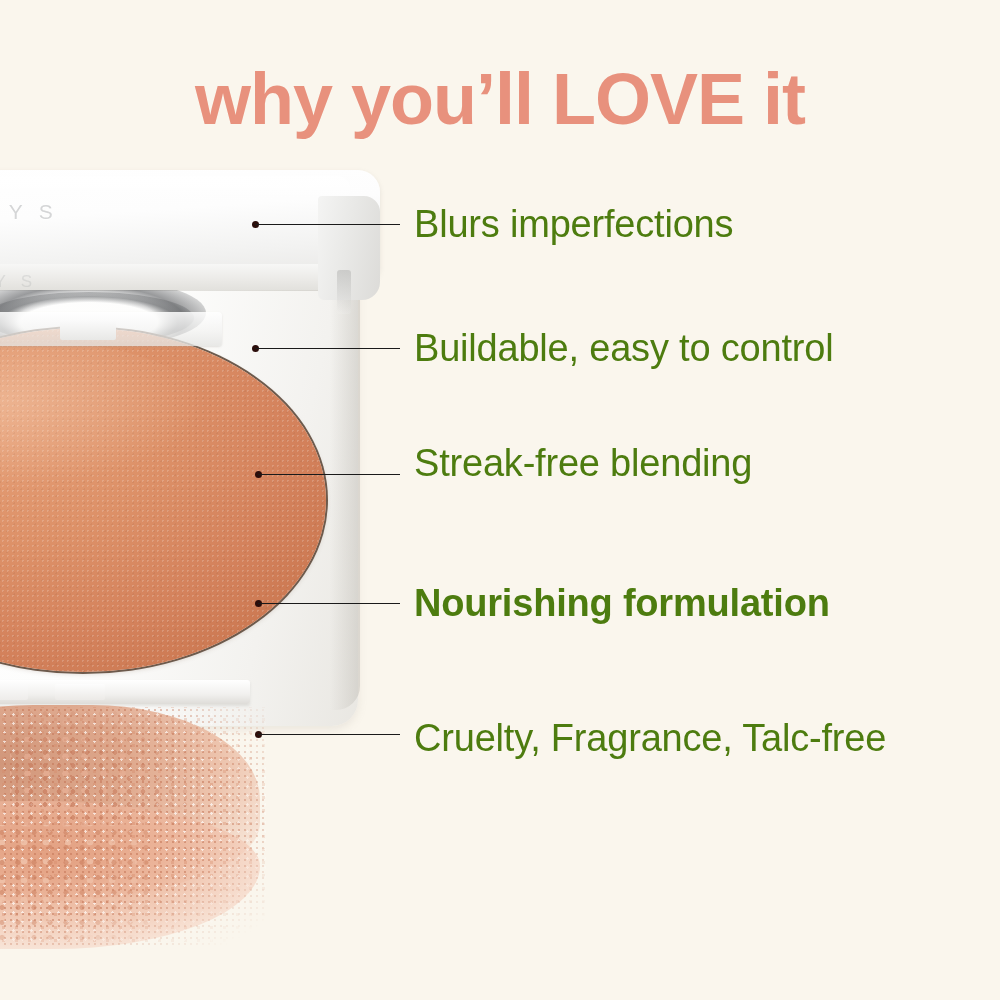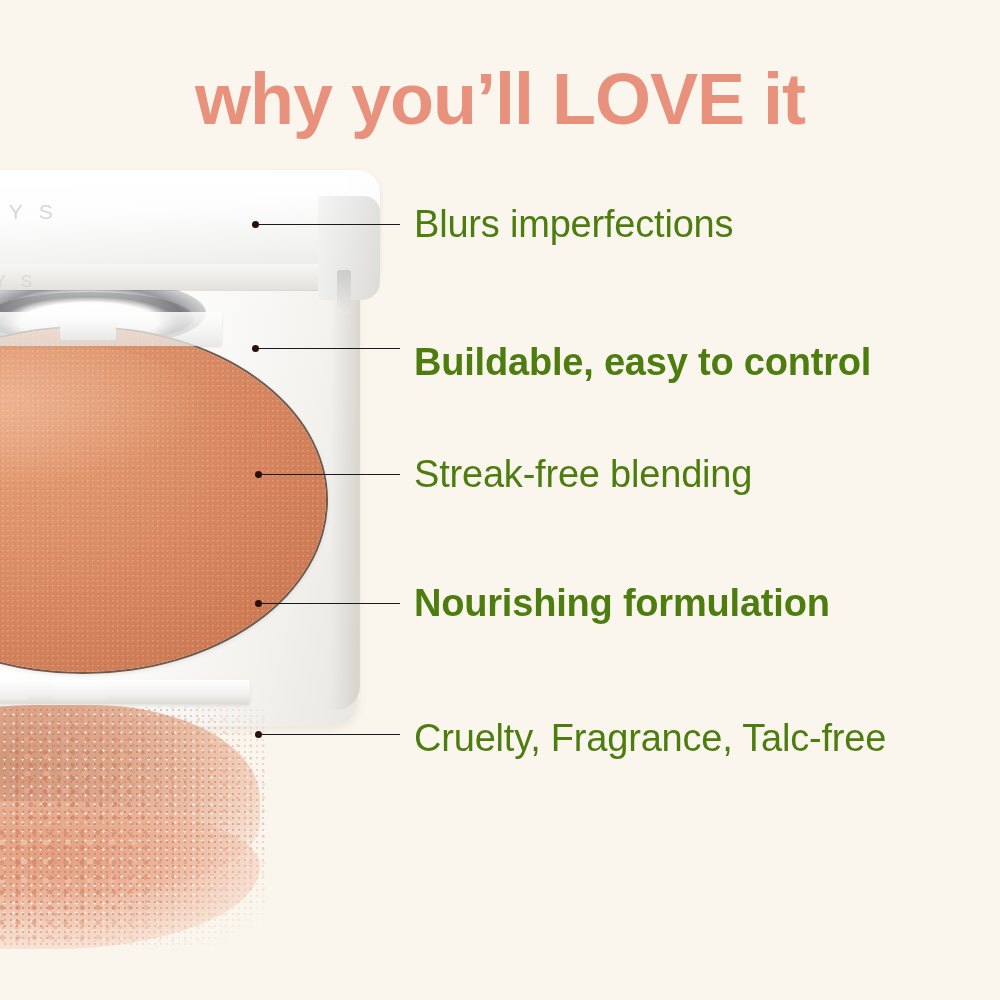--- a/index.html
+++ b/index.html
@@ -402,26 +402,26 @@
 
   <div id="callouts">
       <div class="callout">
         <div class="leader-dot" style="left: 252px; top: 224px;"></div>
         <div class="leader" style="left: 255px; top: 224px; width: 145px;"></div>
         <div class="callout-label" style="top: 205px;">Blurs imperfections</div>
       </div>
       <div class="callout">
         <div class="leader-dot" style="left: 252px; top: 348px;"></div>
         <div class="leader" style="left: 255px; top: 348px; width: 145px;"></div>
-        <div class="callout-label" style="top: 343px; font-weight: bold;">Buildable, easy to control</div>
+        <div class="callout-label" style="top: 329px;">Buildable, easy to control</div>
       </div>
       <div class="callout">
         <div class="leader-dot" style="left: 255px; top: 474px;"></div>
         <div class="leader" style="left: 258px; top: 474px; width: 142px;"></div>
-        <div class="callout-label" style="top: 455px;">Streak-free blending</div>
+        <div class="callout-label" style="top: 444px;">Streak-free blending</div>
       </div>
       <div class="callout">
         <div class="leader-dot" style="left: 255px; top: 603px;"></div>
         <div class="leader" style="left: 258px; top: 603px; width: 142px;"></div>
         <div class="callout-label" style="top: 584px; font-weight: bold;">Nourishing formulation</div>
       </div>
       <div class="callout">
         <div class="leader-dot" style="left: 255px; top: 734px;"></div>
         <div class="leader" style="left: 258px; top: 734px; width: 142px;"></div>
         <div class="callout-label" style="top: 719px;">Cruelty, Fragrance, Talc-free</div>

